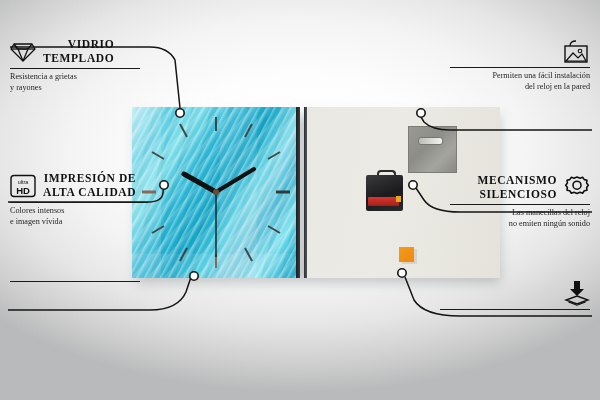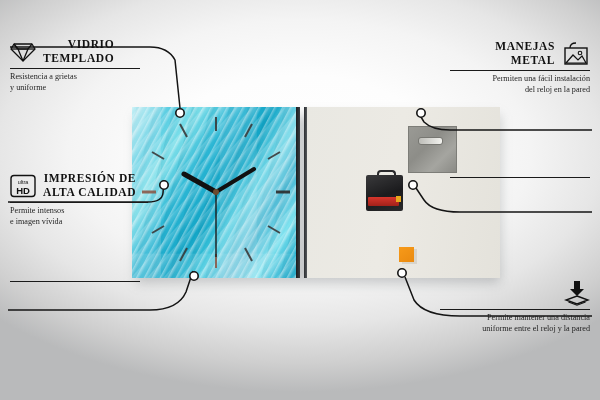--- a/index.html
+++ b/index.html
@@ -331,68 +331,79 @@
           <path d="M22,3 L18,8 L13,20"></path>
           <path d="M8,8 H18"></path>
           <path d="M4,3 L7.5,8"></path>
         </g>
       </svg>
       <div class="title">VIDRIO
 TEMPLADO</div>
     </div>
     <div class="rule" style="width:130px;"></div>
     <div class="desc">Resistencia a grietas
-y uniforme</div>
+y rayones</div>
   </div>
 
   <div class="callout left" style="left:10px; top:172px; width:148px;">
     <div class="head">
       <svg class="icon" width="26" height="24" viewBox="0 0 26 24">
         <rect x="1" y="1.5" width="24" height="21" rx="3" fill="none" stroke="#111" stroke-width="1.4"></rect>
         <text x="13" y="10" font-family="Liberation Sans, sans-serif" font-size="5.4" text-anchor="middle" fill="#111">ultra</text>
         <text x="13" y="19.5" font-family="Liberation Sans, sans-serif" font-size="9.5" font-weight="bold" text-anchor="middle" fill="#111">HD</text>
       </svg>
       <div class="title">IMPRESIÓN DE
 ALTA CALIDAD</div>
     </div>
     <div class="rule" style="width:138px;"></div>
-    <div class="desc">Permite intensos
+    <div class="desc">Colores intensos
 e imagen vívida</div>
   </div>
 
   <div class="callout left" style="left:10px; top:278px; width:140px;">
     <div class="rule" style="width:130px;"></div>
   </div>
 
   <div class="callout right" style="left:450px; top:40px; width:140px;">
     <div class="head">
-      <div class="title">MANEJAS
-METAL</div>
       <svg class="icon" width="28" height="24" viewBox="0 0 28 24">
         <path d="M14,1 C9,1 8,3 8,6" fill="none" stroke="#111" stroke-width="1.3"></path>
         <rect x="3" y="6" width="22" height="16" fill="none" stroke="#111" stroke-width="1.4"></rect>
         <circle cx="18" cy="11" r="1.8" fill="none" stroke="#111" stroke-width="1.1"></circle>
         <path d="M4,21 L11,13 L16,18 L20,14 L24,21 Z" fill="none" stroke="#111" stroke-width="1.2"></path>
       </svg>
     </div>
     <div class="rule" style="width:140px; margin-left:auto;"></div>
     <div class="desc">Permiten una fácil instalación
 del reloj en la pared</div>
   </div>
 
   <div class="callout right" style="left:450px; top:174px; width:140px;">
+    <div class="head">
+      <div class="title">MECANISMO
+SILENCIOSO</div>
+      <svg class="icon" width="26" height="25" viewBox="0 0 26 25">
+        <g fill="none" stroke="#111" stroke-width="1.6" stroke-linejoin="round">
+          <path d="M13,2 L16,3.2 L18.6,2.2 L20.3,4.6 L23,5.2 L22.6,8 L24.3,10.2
+                   L22.6,12.4 L23,15.2 L20.3,15.8 L18.6,18.2 L16,17.2 L13,18.4
+                   L10,17.2 L7.4,18.2 L5.7,15.8 L3,15.2 L3.4,12.4 L1.7,10.2
+                   L3.4,8 L3,5.2 L5.7,4.6 L7.4,2.2 L10,3.2 Z"></path>
+          <circle cx="13" cy="10.2" r="4"></circle>
+        </g>
+      </svg>
+    </div>
     <div class="rule" style="width:140px; margin-left:auto;"></div>
+    <div class="desc">Las manecillas del reloj
+no emiten ningún sonido</div>
   </div>
 
   <div class="callout right" style="left:440px; top:280px; width:150px;">
     <div class="head">
       <svg class="icon" width="26" height="26" viewBox="0 0 26 26">
         <path d="M10,1 H16 V9 H20 L13,16 L6,9 H10 Z" fill="#111"></path>
         <path d="M13,16 L24,20 L13,24 L2,20 Z" fill="none" stroke="#111" stroke-width="1.4"></path>
         <path d="M4.5,22 L13,25.2 L21.5,22" fill="none" stroke="#111" stroke-width="1.2"></path>
       </svg>
     </div>
     <div class="rule" style="width:150px; margin-left:auto;"></div>
-    <div class="desc">Permite mantener una distancia
-uniforme entre el reloj y la pared</div>
   </div>
 
 </div>
 
 </body></html>

